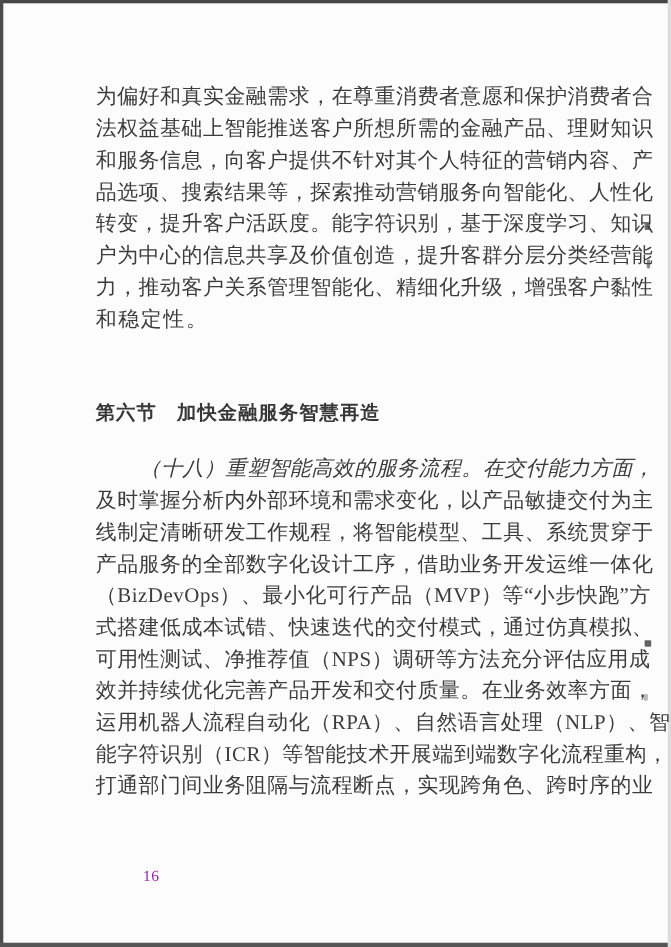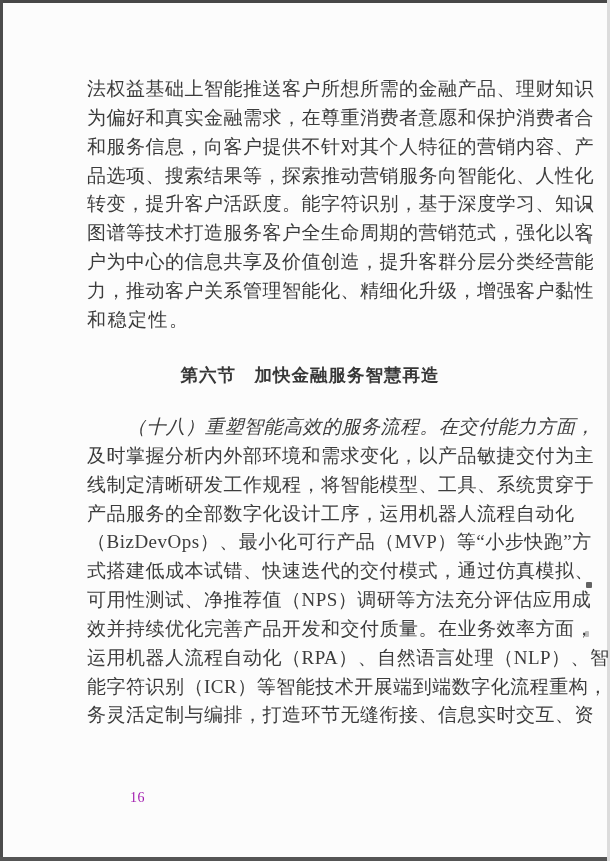--- a/index.html
+++ b/index.html
@@ -56,21 +56,21 @@
 
   .heading {
     position: absolute;
     left: 87px;
     top: 361px;
     width: 446px;
     height: 29px;
     line-height: 29px;
     font-size: 17.5px;
     font-weight: 700;
-    text-align: center;
+    text-align: left;
     letter-spacing: 1px;
     color: #373737;
   }
   .pagenum {
     position: absolute;
     left: 94px;
     top: 790px;
     font-size: 14px;
     color: #a21caf;
     letter-spacing: 0.5px;
@@ -86,42 +86,41 @@
   <div class="edge-left"></div>
   <div class="edge-bottom"></div>
   <div class="edge-right"></div>
 
   <div class="speck s1"></div>
   <div class="speck s2"></div>
   <div class="speck s3"></div>
   <div class="speck s4"></div>
 
   <div class="textblock para1">
+    <div class="line">为偏好和真实金融需求，在尊重消费者意愿和保护消费者合</div>
     <div class="line">法权益基础上智能推送客户所想所需的金融产品、理财知识</div>
-    <div class="line">为偏好和真实金融需求，在尊重消费者意愿和保护消费者合</div>
     <div class="line">和服务信息，向客户提供不针对其个人特征的营销内容、产</div>
     <div class="line">品选项、搜索结果等，探索推动营销服务向智能化、人性化</div>
     <div class="line">转变，提升客户活跃度。能字符识别，基于深度学习、知识</div>
-    <div class="line">图谱等技术打造服务客户全生命周期的营销范式，强化以客</div>
     <div class="line">户为中心的信息共享及价值创造，提升客群分层分类经营能</div>
     <div class="line">力，推动客户关系管理智能化、精细化升级，增强客户黏性</div>
     <div class="line flush-left">和稳定性。</div>
   </div>
 
   <div class="heading">第六节　加快金融服务智慧再造</div>
 
   <div class="textblock para2">
     <div class="line indent">（十八）重塑智能高效的服务流程。在交付能力方面，</div>
     <div class="line">及时掌握分析内外部环境和需求变化，以产品敏捷交付为主</div>
     <div class="line">线制定清晰研发工作规程，将智能模型、工具、系统贯穿于</div>
-    <div class="line">产品服务的全部数字化设计工序，运用机器人流程自动化</div>
+    <div class="line">产品服务的全部数字化设计工序，借助业务开发运维一体化</div>
     <div class="line">（BizDevOps）、最小化可行产品（MVP）等“小步快跑”方</div>
     <div class="line">式搭建低成本试错、快速迭代的交付模式，通过仿真模拟、</div>
     <div class="line">可用性测试、净推荐值（NPS）调研等方法充分评估应用成</div>
     <div class="line">效并持续优化完善产品开发和交付质量。在业务效率方面，</div>
     <div class="line">运用机器人流程自动化（RPA）、自然语言处理（NLP）、智</div>
     <div class="line">能字符识别（ICR）等智能技术开展端到端数字化流程重构，</div>
-    <div class="line">务灵活定制与编排，打造环节无缝衔接、信息实时交互、资</div>
+    <div class="line">打通部门间业务阻隔与流程断点，实现跨角色、跨时序的业</div>
   </div>
 
   <div class="pagenum">16</div>
 
 </div>
 
 </body></html>

